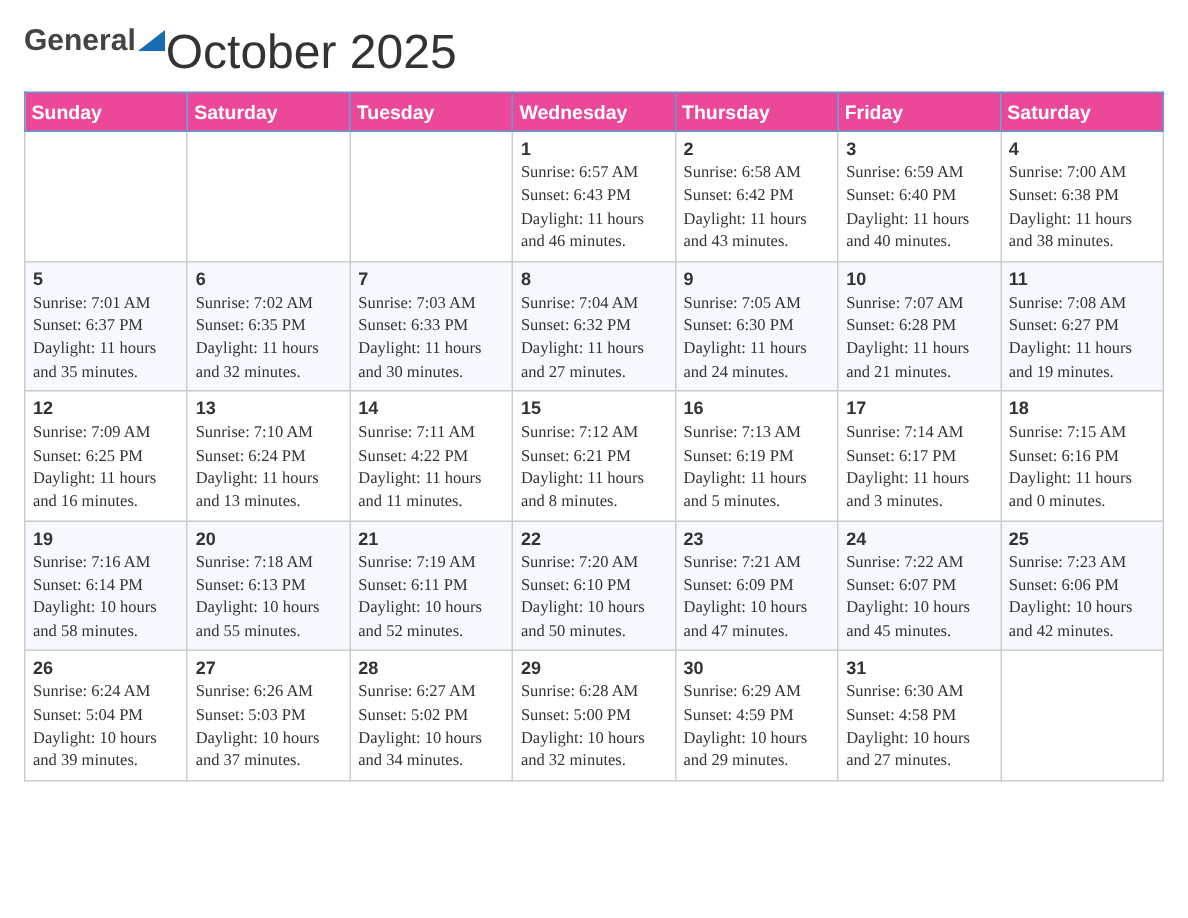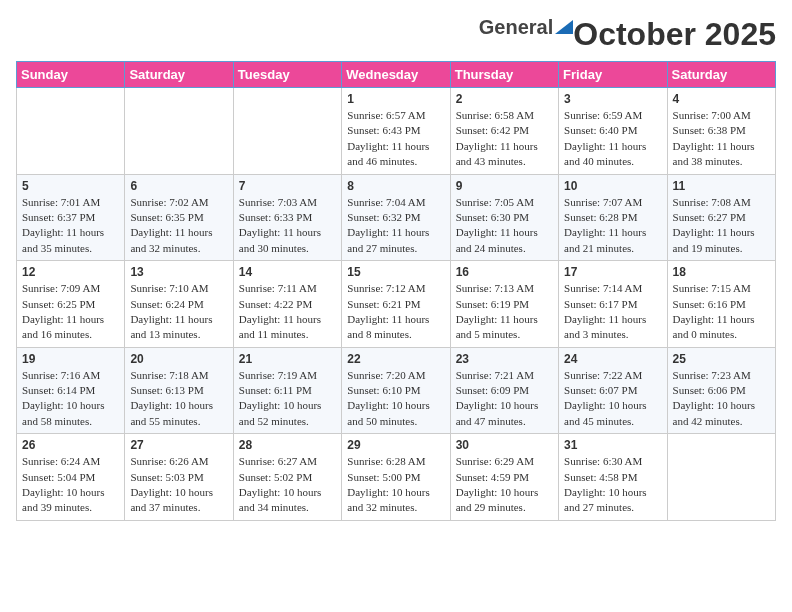--- a/index.html
+++ b/index.html
@@ -6,29 +6,29 @@
     body {
       font-family: Arial, sans-serif;
       background: #fff;
       width: 792px;
       min-height: 612px;
       padding: 16px;
     }
     .header {
       display: flex;
       align-items: flex-start;
-      justify-content: flex-end;
+      justify-content: flex-start;
       margin-bottom: 8px;
     }
     .title-block {
       text-align: right;
     }
     .month-title {
       font-size: 32px;
-      font-weight: bold;
+      font-weight: normal;
       color: #333;
     }
     .location-title {
       font-size: 15px;
       color: #555;
     }
     .calendar {
       width: 100%;
       border-collapse: collapse;
       border: 1px solid #ccc;

